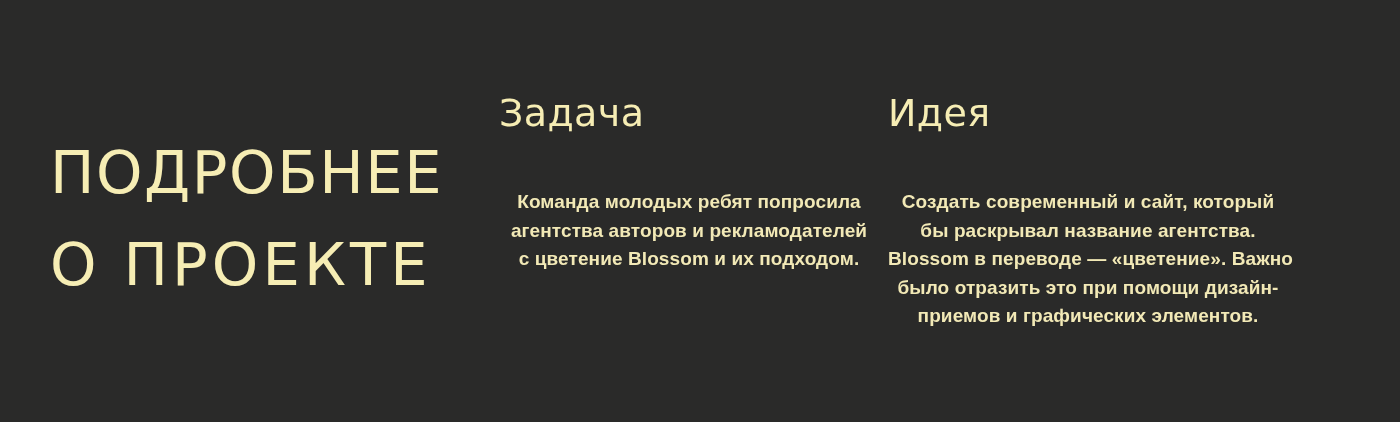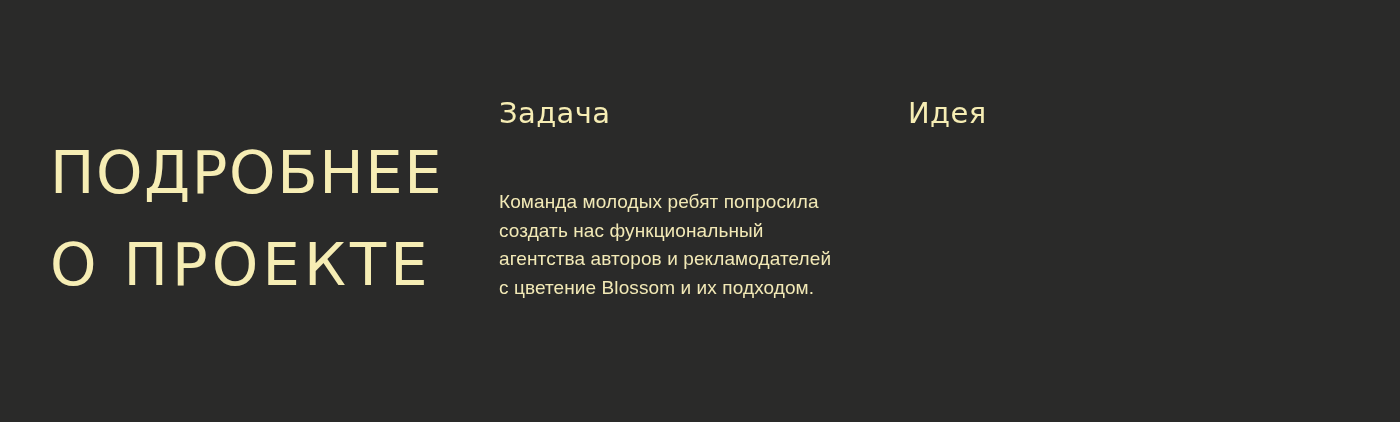--- a/index.html
+++ b/index.html
@@ -45,65 +45,72 @@
   .display-title .tline.line2 {
     letter-spacing: 4px;
   }
 
   
   .col {
     position: absolute;
     top: 96px;
   }
   .col-task { left: 499px; width: 380px; }
-  .col-idea { left: 908px; width: 400px; }
+  .col-idea { left: 888px; width: 400px; }
 
   .col-heading {
     color: #f6edb4;
     font-family: "DejaVu Sans", sans-serif;
-    font-size: 29px;
+    font-size: 38px;
     line-height: 34px;
     font-weight: 400;
     letter-spacing: 0.4px;
     margin: 0;
     white-space: nowrap;
   }
 
   .col-body {
     margin: 0;
     padding-top: 58px;
     color: #f2e9b6;
     font-family: "Liberation Sans", sans-serif;
     font-size: 19px;
     line-height: 28.5px;
-    font-weight: 400;
+    font-weight: 700;
     letter-spacing: 0.1px;
+    text-align: center;
   }
   .col-body .bline {
     display: block;
     white-space: nowrap;
   }
 </style>
 </head>
 <body>
 
 <div class="page">
 
   <h1 class="display-title">
     <span class="tline line1">ПОДРОБНЕЕ</span>
     <span class="tline line2">О ПРОЕКТЕ</span>
   </h1>
 
   <section class="col col-task">
     <h2 class="col-heading">Задача</h2>
     <p class="col-body">
       <span class="bline">Команда молодых ребят попросила</span>
-      <span class="bline">создать нас функциональный</span>
       <span class="bline">агентства авторов и рекламодателей</span>
       <span class="bline">с цветение Blossom и их подходом.</span>
     </p>
   </section>
 
   <section class="col col-idea">
     <h2 class="col-heading">Идея</h2>
+    <p class="col-body">
+      <span class="bline">Создать современный и сайт, который</span>
+      <span class="bline">бы раскрывал название агентства.</span>
+      <span class="bline">Blossom в переводе — «цветение». Важно</span>
+      <span class="bline">было отразить это при помощи дизайн-</span>
+      <span class="bline">приемов и графических элементов.</span>
+    </p>
   </section>
 
 </div>
 
 </body></html>

